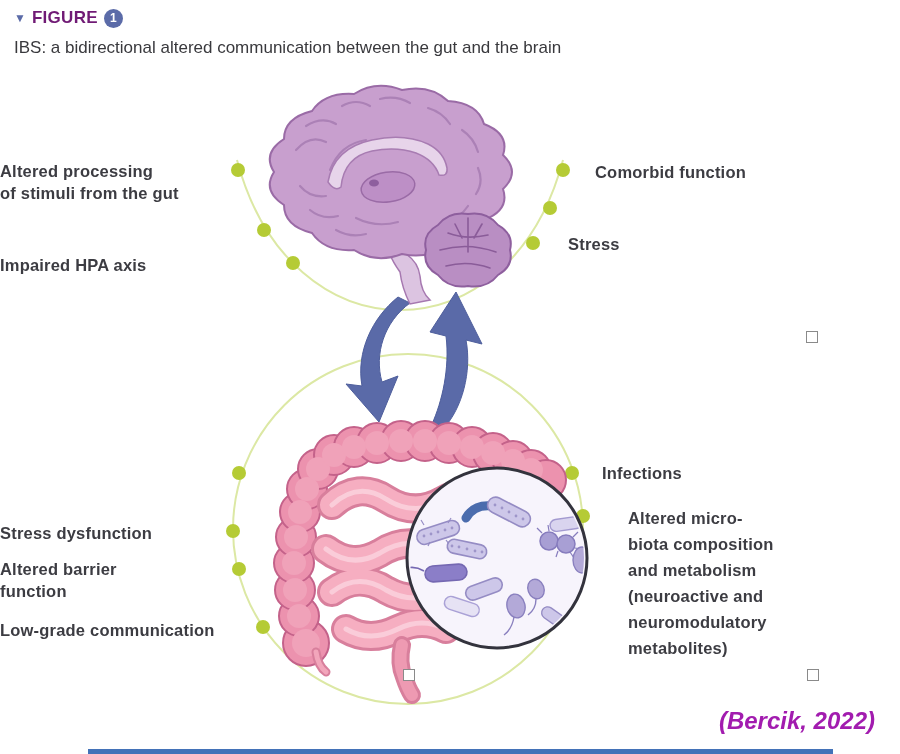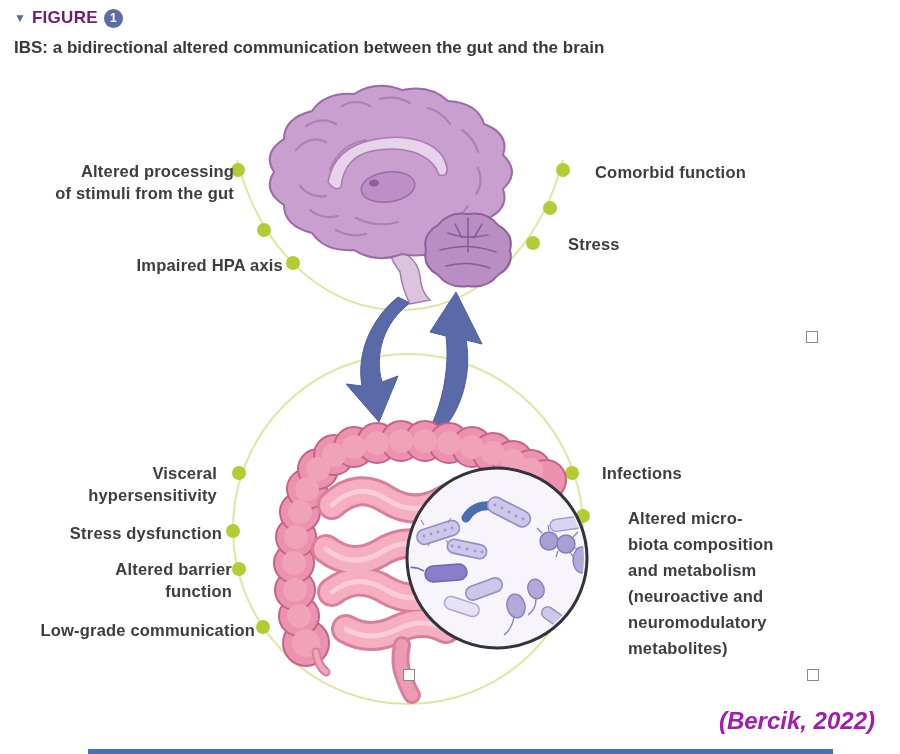--- a/index.html
+++ b/index.html
@@ -3,24 +3,24 @@
 <meta charset="utf-8">
 <style>
   html,body{margin:0;padding:0;background:#ffffff;}
   .canvas{position:relative;width:900px;height:754px;background:#ffffff;overflow:hidden;
           font-family:"Liberation Sans",sans-serif;}
   .fig-header{position:absolute;left:14px;top:8px;display:flex;align-items:center;gap:6px;cursor:pointer;}
   .tri{color:#5b6ba8;font-size:12px;line-height:1;}
   .fig-label{color:#701a75;font-size:17px;font-weight:700;letter-spacing:.3px;}
   .fig-num{display:inline-flex;align-items:center;justify-content:center;width:19px;height:19px;
            border-radius:50%;background:#5b6ba8;color:#fff;font-size:12px;font-weight:700;}
-  .subtitle{position:absolute;left:14px;top:38px;font-size:17px;font-weight:700;color:#39393d;}
+  .subtitle{position:absolute;left:14px;top:38px;font-size:17px;font-weight:400;color:#39393d;}
   .lbl{position:absolute;font-size:16.5px;font-weight:700;color:#3c3c42;line-height:22px;
        white-space:pre-line;letter-spacing:.2px;}
-  .r{text-align:right;padding-left:8px;}
+  .r{text-align:left;}
   .citation{position:absolute;right:25px;top:707px;font-size:24px;font-weight:700;font-style:italic;color:#a21caf;}
   .ph-square{position:absolute;width:10px;height:10px;background:#fff;border:1.5px solid #8a8a8a;}
   .bottom-bar{position:absolute;left:88px;bottom:0;width:745px;height:5px;background:#4372b8;}
   svg{position:absolute;left:0;top:0;}
 </style>
 </head>
 <body>
 
 <div class="canvas">
 
@@ -222,27 +222,25 @@
         <ellipse cx="536" cy="589" rx="8" ry="10" transform="rotate(-20 536 589)" fill="#b3a9d8" stroke="#8a80bf" stroke-width="1.4"></ellipse>
         <path d="M536,599 q0,10 -8,16" fill="none" stroke="#8a80bf" stroke-width="1.4"></path>
         <ellipse cx="582" cy="560" rx="9" ry="13" fill="#b3a9d8" stroke="#8a80bf" stroke-width="1.4"></ellipse>
         <rect x="540" y="612" width="30" height="12" rx="6" transform="rotate(35 555 618)" fill="#cdc7e9" stroke="#958cc4" stroke-width="1.4"></rect>
       </g>
     </g>
   </svg>
 
   <div class="lbl r" style="left:0;top:160px;width:226px">Altered processing
 of stimuli from the gut</div>
-  <div class="lbl r" style="left:17px;top:254px;width:258px">Impaired HPA axis</div>
+  <div class="lbl r" style="left:0;top:254px;width:258px">Impaired HPA axis</div>
 
   <div class="lbl" style="left:595px;top:161px">Comorbid function</div>
   <div class="lbl" style="left:568px;top:233px">Stress</div>
 
-  <div class="lbl r" style="left:0;top:462px;width:209px">Visceral
-hypersensitivity</div>
   <div class="lbl r" style="left:0;top:522px;width:214px">Stress dysfunction</div>
   <div class="lbl r" style="left:0;top:558px;width:224px">Altered barrier
 function</div>
   <div class="lbl r" style="left:0;top:619px;width:247px">Low-grade communication</div>
 
   <div class="lbl" style="left:602px;top:462px">Infections</div>
   <div class="lbl" style="left:628px;top:505px;line-height:26px">Altered micro-
 biota composition
 and metabolism
 (neuroactive and

